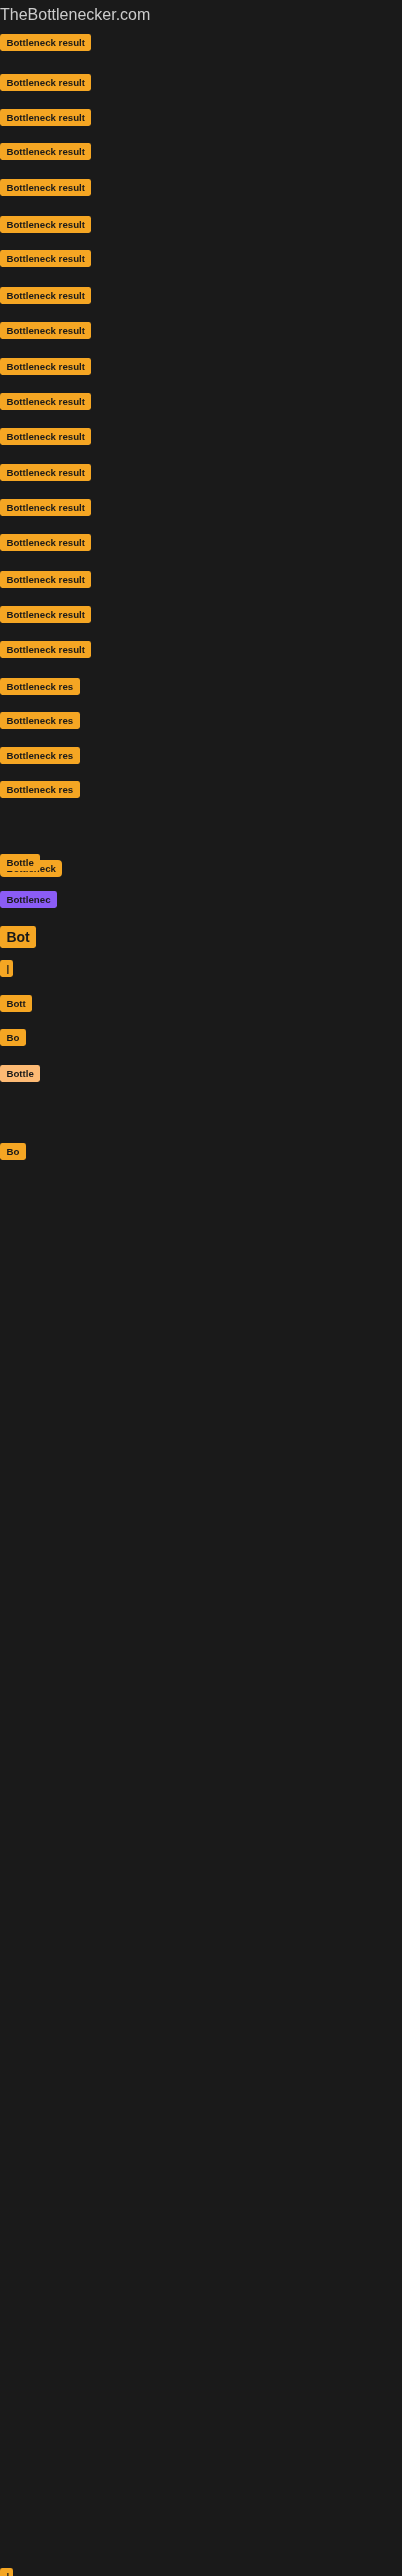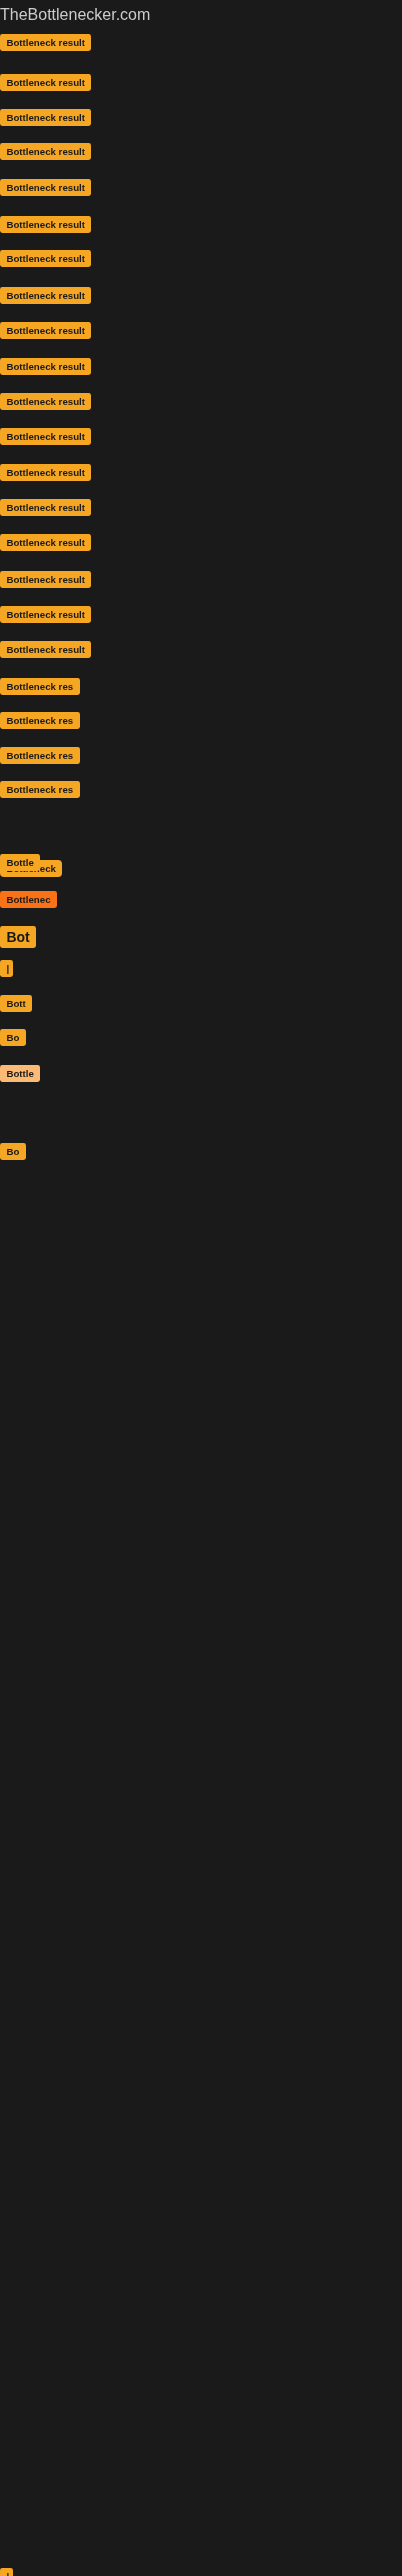--- a/index.html
+++ b/index.html
@@ -44,21 +44,21 @@
     <div style="position: absolute; top: 506px; left: 0px; background-color: rgb(245, 166, 35); color: rgb(26, 26, 26); font-size: 9.7px; font-weight: bold; padding: 3.2px 6.4px; border-radius: 2.4px; display: inline-block; max-width: 117px; overflow: hidden; white-space: nowrap;">Bottleneck result</div>
     <div style="position: absolute; top: 543px; left: 0px; background-color: rgb(245, 166, 35); color: rgb(26, 26, 26); font-size: 9.7px; font-weight: bold; padding: 3.2px 6.4px; border-radius: 2.4px; display: inline-block; max-width: 121px; overflow: hidden; white-space: nowrap;">Bottleneck result</div>
     <div style="position: absolute; top: 578px; left: 0px; background-color: rgb(245, 166, 35); color: rgb(26, 26, 26); font-size: 9.7px; font-weight: bold; padding: 3.2px 6.4px; border-radius: 2.4px; display: inline-block; max-width: 117px; overflow: hidden; white-space: nowrap;">Bottleneck result</div>
     <div style="position: absolute; top: 613px; left: 0px; background-color: rgb(245, 166, 35); color: rgb(26, 26, 26); font-size: 9.7px; font-weight: bold; padding: 3.2px 6.4px; border-radius: 2.4px; display: inline-block; max-width: 117px; overflow: hidden; white-space: nowrap;">Bottleneck result</div>
     <div style="position: absolute; top: 650px; left: 0px; background-color: rgb(245, 166, 35); color: rgb(26, 26, 26); font-size: 9.7px; font-weight: bold; padding: 3.2px 6.4px; border-radius: 2.4px; display: inline-block; max-width: 105px; overflow: hidden; white-space: nowrap;">Bottleneck res</div>
     <div style="position: absolute; top: 684px; left: 0px; background-color: rgb(245, 166, 35); color: rgb(26, 26, 26); font-size: 9.7px; font-weight: bold; padding: 3.2px 6.4px; border-radius: 2.4px; display: inline-block; max-width: 101px; overflow: hidden; white-space: nowrap;">Bottleneck res</div>
     <div style="position: absolute; top: 719px; left: 0px; background-color: rgb(245, 166, 35); color: rgb(26, 26, 26); font-size: 9.7px; font-weight: bold; padding: 3.2px 6.4px; border-radius: 2.4px; display: inline-block; max-width: 97px; overflow: hidden; white-space: nowrap;">Bottleneck res</div>
     <div style="position: absolute; top: 753px; left: 0px; background-color: rgb(245, 166, 35); color: rgb(26, 26, 26); font-size: 9.7px; font-weight: bold; padding: 3.2px 6.4px; border-radius: 2.4px; display: inline-block; max-width: 93px; overflow: hidden; white-space: nowrap;">Bottleneck res</div>
     <div style="position: absolute; top: 832px; left: 0px; background-color: rgb(245, 166, 35); color: rgb(26, 26, 26); font-size: 9.7px; font-weight: bold; padding: 3.2px 6.4px; border-radius: 4px; display: inline-block; max-width: 76px; overflow: hidden; white-space: nowrap;">Bottleneck</div>
     <div style="position: absolute; top: 826px; left: 0px; background-color: rgb(245, 166, 35); color: rgb(26, 26, 26); font-size: 9.7px; font-weight: bold; padding: 3.2px 6.4px; border-radius: 2.4px; display: inline-block; max-width: 48px; overflow: hidden; white-space: nowrap;">Bottle</div>
-    <div style="position: absolute; top: 863px; left: 0px; background-color: #f97316; color: rgb(26, 26, 26); font-size: 9.7px; font-weight: bold; padding: 3.2px 6.4px; border-radius: 2.4px; display: inline-block; max-width: 72px; overflow: hidden; white-space: nowrap;">Bottlenec</div>
+    <div style="position: absolute; top: 863px; left: 0px; background-color: #8b5cf6; color: rgb(26, 26, 26); font-size: 9.7px; font-weight: bold; padding: 3.2px 6.4px; border-radius: 2.4px; display: inline-block; max-width: 72px; overflow: hidden; white-space: nowrap;">Bottlenec</div>
     <div style="position: absolute; top: 898px; left: 0px; background-color: rgb(245, 166, 35); color: rgb(26, 26, 26); font-size: 14px; font-weight: bold; padding: 3.2px 6.4px; border-radius: 2.4px; display: inline-block; max-width: 36px; overflow: hidden; white-space: nowrap;">Bot</div>
     <div style="position: absolute; top: 932px; left: 0px; background-color: rgb(245, 166, 35); color: rgb(26, 26, 26); font-size: 9.7px; font-weight: bold; padding: 3.2px 6.4px; border-radius: 2.4px; display: inline-block; max-width: 8px; overflow: hidden; white-space: nowrap;">|</div>
     <div style="position: absolute; top: 967px; left: 0px; background-color: rgb(245, 166, 35); color: rgb(26, 26, 26); font-size: 9.7px; font-weight: bold; padding: 3.2px 6.4px; border-radius: 2.4px; display: inline-block; max-width: 40px; overflow: hidden; white-space: nowrap;">Bott</div>
     <div style="position: absolute; top: 1001px; left: 0px; background-color: rgb(245, 166, 35); color: rgb(26, 26, 26); font-size: 9.7px; font-weight: bold; padding: 3.2px 6.4px; border-radius: 2.4px; display: inline-block; max-width: 28px; overflow: hidden; white-space: nowrap;">Bo</div>
     <div style="position: absolute; top: 1037px; left: 0px; background-color: #fdba74; color: rgb(26, 26, 26); font-size: 9.7px; font-weight: bold; padding: 3.2px 6.4px; border-radius: 2.4px; display: inline-block; max-width: 52px; overflow: hidden; white-space: nowrap;">Bottle</div>
     <div style="position: absolute; top: 1115px; left: 0px; background-color: rgb(245, 166, 35); color: rgb(26, 26, 26); font-size: 9.7px; font-weight: bold; padding: 3.2px 6.4px; border-radius: 2.4px; display: inline-block; max-width: 28px; overflow: hidden; white-space: nowrap;">Bo</div>
     <div style="position: absolute; top: 2540px; left: 0px; background-color: rgb(245, 166, 35); color: rgb(26, 26, 26); font-size: 9.7px; font-weight: bold; padding: 3.2px 6.4px; border-radius: 2.4px; display: inline-block; max-width: 8px; overflow: hidden; white-space: nowrap;">|</div>
   </div>
 
 

